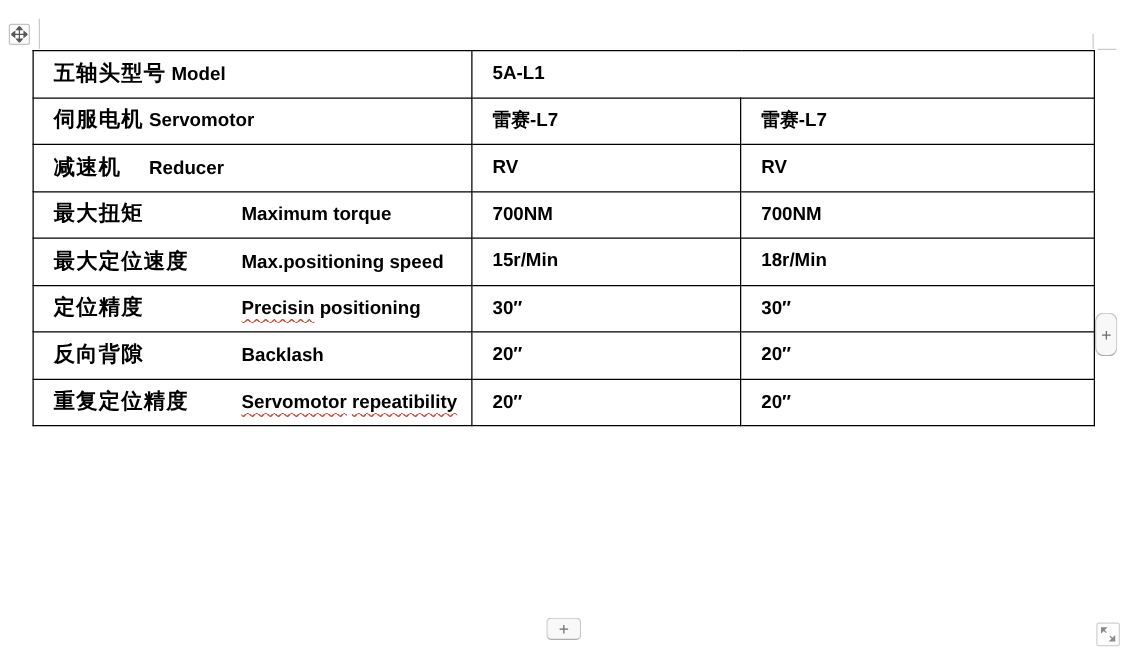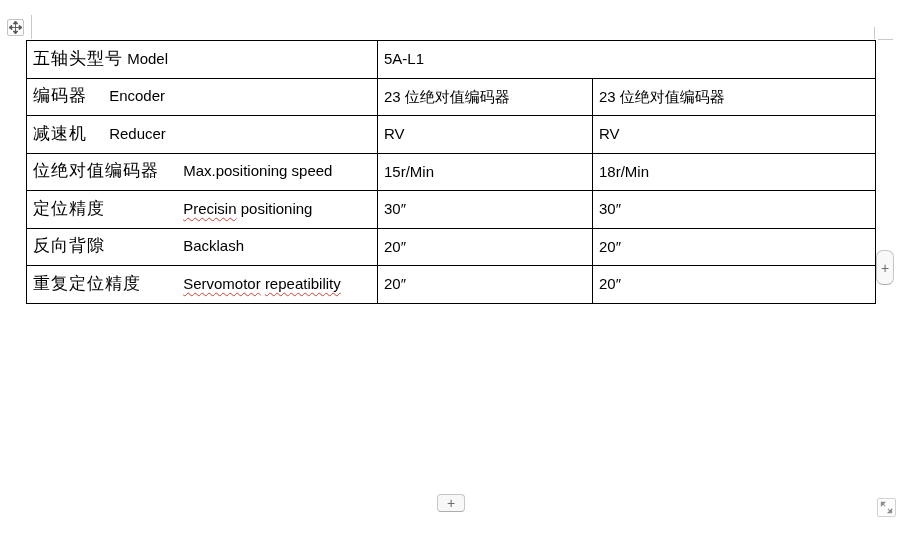--- a/index.html
+++ b/index.html
@@ -6,23 +6,23 @@
   body{
     width:910px;height:536px;position:relative;background:#ffffff;
     font-family:"Liberation Sans", sans-serif;color:#000;overflow:hidden;
   }
   
   table.spec{
     position:absolute;left:26px;top:40px;width:849px;
     border-collapse:collapse;table-layout:fixed;
   }
   table.spec td{
-    border:1.4px solid #000;height:36.5px;padding:0 6px;
+    border:1.4px solid #000;height:36.5px;padding:0 16px;
     vertical-align:middle;white-space:nowrap;overflow:hidden;
-    font-size:15px;line-height:1.1;
+    font-size:15px;line-height:1.1;font-weight:bold;
   }
   td .zh{font-size:17px;display:inline-block;letter-spacing:1px;}
   tr.short td .zh{min-width:72px;}
   tr.long  td .zh{min-width:146px;}
   td .en{font-size:15px;}
   .mis{
     text-decoration-line:underline;
     text-decoration-style:wavy;
     text-decoration-color:#cf4236;
     text-decoration-thickness:1px;
@@ -82,31 +82,36 @@
     <col style="width:351px">
       <col style="width:215px">
       <col style="width:283px">
   </colgroup>
   <tbody>
       <tr class="short">
         <td><span class="zh">五轴头型号</span> <span class="en"><span>Model</span></span></td>
         <td class="val" colspan="2">5A-L1</td>
       </tr>
       <tr class="short">
-        <td><span class="zh">编码器</span> <span class="en"><span>Encoder</span></span></td>
-        <td class="val">23 位绝对值编码器</td>
-        <td class="val">23 位绝对值编码器</td>
+        <td><span class="zh">伺服电机</span> <span class="en"><span>Servomotor</span></span></td>
+        <td class="val">雷赛-L7</td>
+        <td class="val">雷赛-L7</td>
       </tr>
       <tr class="short">
         <td><span class="zh">减速机</span> <span class="en"><span>Reducer</span></span></td>
         <td class="val">RV</td>
         <td class="val">RV</td>
       </tr>
       <tr class="long">
-        <td><span class="zh">位绝对值编码器</span> <span class="en"><span>Max.positioning</span> <span>speed</span></span></td>
+        <td><span class="zh">最大扭矩</span> <span class="en"><span>Maximum</span> <span>torque</span></span></td>
+        <td class="val">700NM</td>
+        <td class="val">700NM</td>
+      </tr>
+      <tr class="long">
+        <td><span class="zh">最大定位速度</span> <span class="en"><span>Max.positioning</span> <span>speed</span></span></td>
         <td class="val">15r/Min</td>
         <td class="val">18r/Min</td>
       </tr>
       <tr class="long">
         <td><span class="zh">定位精度</span> <span class="en"><span class="mis">Precisin</span> <span>positioning</span></span></td>
         <td class="val">30″</td>
         <td class="val">30″</td>
       </tr>
       <tr class="long">
         <td><span class="zh">反向背隙</span> <span class="en"><span>Backlash</span></span></td>

